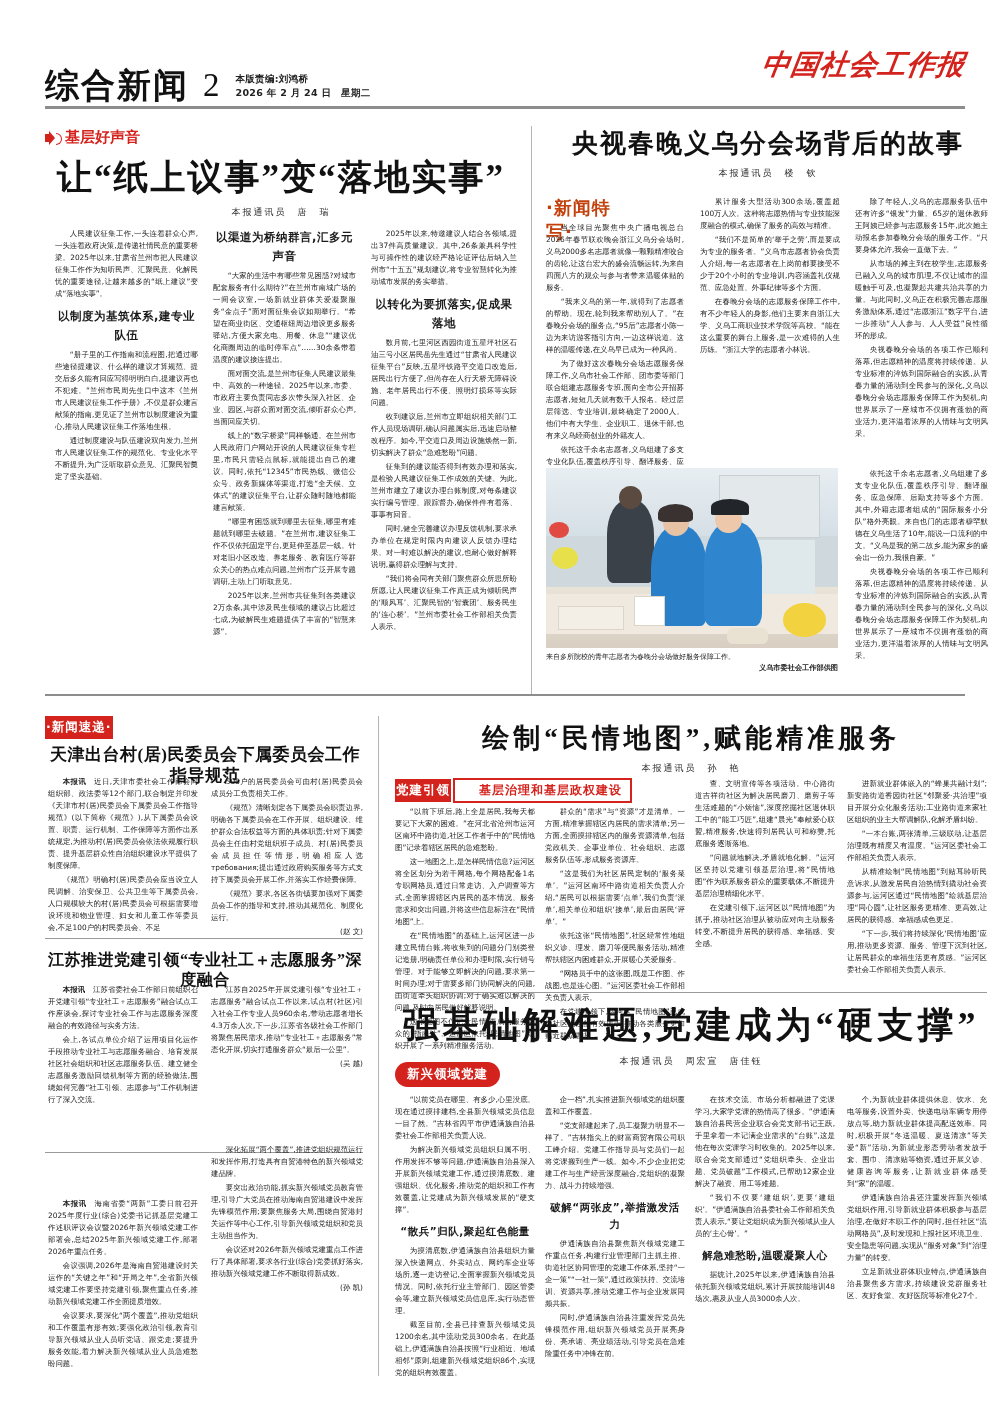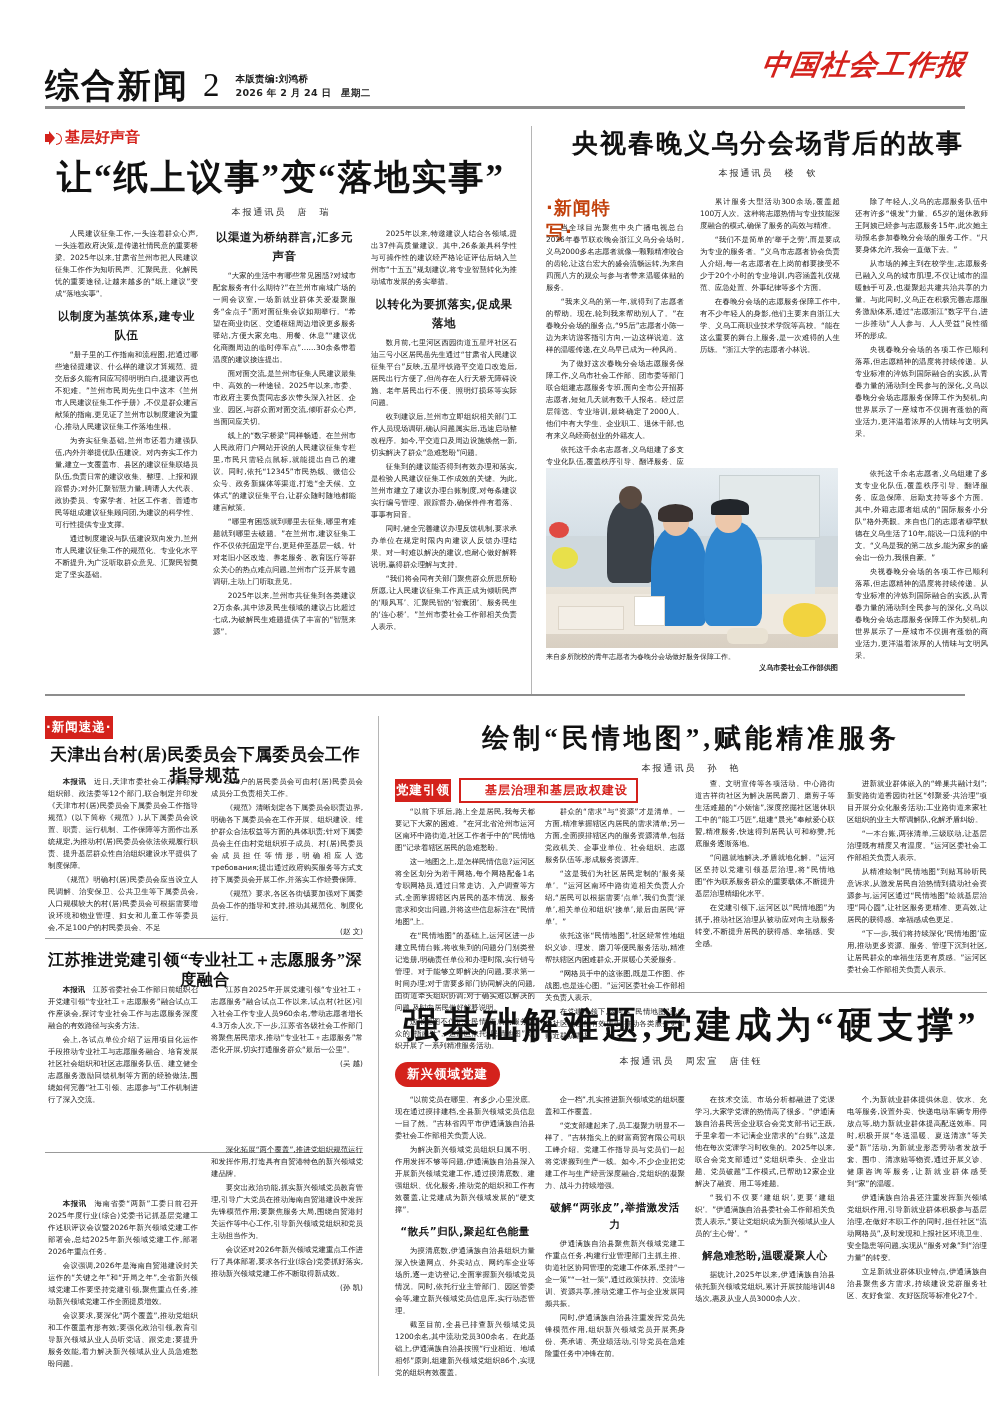--- a/index.html
+++ b/index.html
@@ -130,21 +130,20 @@
       <span>基层好声音</span>
     </div>
     <div class="hl-main" style="margin-top:9px;">让“纸上议事”变“落地实事”</div>
     <div class="byline">本报通讯员　唐　瑞</div>
   </div>
 
   <div class="col body-txt" style="left:55px;top:228px;width:143px;">
     <p>人民建议征集工作,一头连着群众心声,一头连着政府决策,是传递社情民意的重要桥梁。2025年以来,甘肃省兰州市把人民建议征集工作作为知听民声、汇聚民意、化解民忧的重要途径,让越来越多的“纸上建议”变成“落地实事”。</p>
     <div class="sec-head">以制度为基筑体系,建专业队伍</div>
     <p>“册子里的工作指南和流程图,把通过哪些途径提建议、什么样的建议才算规范、提交后多久能有回应写得明明白白,提建议再也不犯难。”兰州市民周先生口中这本《兰州市人民建议征集工作手册》,不仅是群众建言献策的指南,更见证了兰州市以制度建设为重心,推动人民建议征集工作落地生根。</p>
-    <p>为夯实征集基础,兰州市还着力建强队伍,内外并举提优队伍建设。对内夯实工作力量,建立一支覆盖市、县区的建议征集联络员队伍,负责日常的建议收集、整理、上报和跟踪督办;对外汇聚智慧力量,聘请人大代表、政协委员、专家学者、社区工作者、普通市民等组成建议征集顾问团,为建议的科学性、可行性提供专业支撑。</p>
     <p>通过制度建设与队伍建设双向发力,兰州市人民建议征集工作的规范化、专业化水平不断提升,为广泛听取群众意见、汇聚民智奠定了坚实基础。</p>
   </div>
 
   <div class="col body-txt" style="left:213px;top:228px;width:143px;">
     <div class="sec-head" style="margin-top:0;">以渠道为桥纳群言,汇多元声音</div>
     <p>“大家的生活中有哪些常见困惑?对城市配套服务有什么期待?”在兰州市南城广场的一间会议室,一场新就业群体关爱凝聚服务“金点子”面对面征集会议如期举行。“希望在商业街区、交通枢纽周边增设更多服务驿站,方便大家充电、用餐、休息”“建议优化商圈周边的临时停车点”……30余条带着温度的建议接连提出。</p>
     <p>面对面交流,是兰州市征集人民建议最集中、高效的一种途径。2025年以来,市委、市政府主要负责同志多次带头深入社区、企业、园区,与群众面对面交流,倾听群众心声,当面回应关切。</p>
     <p>线上的“数字桥梁”同样畅通。在兰州市人民政府门户网站开设的人民建议征集专栏里,市民只需轻点鼠标,就能提出自己的建议。同时,依托“12345”市民热线、微信公众号、政务新媒体等渠道,打造“全天候、立体式”的建议征集平台,让群众随时随地都能建言献策。</p>
     <p>“哪里有困惑就到哪里去征集,哪里有难题就到哪里去破题。”在兰州市,建议征集工作不仅依托固定平台,更延伸至基层一线。针对老旧小区改造、养老服务、教育医疗等群众关心的热点难点问题,兰州市广泛开展专题调研,主动上门听取意见。</p>
     <p>2025年以来,兰州市共征集到各类建议2万余条,其中涉及民生领域的建议占比超过七成,为破解民生难题提供了丰富的“智慧来源”。</p>
@@ -276,21 +275,21 @@
   </div>
 
   <div class="vrule" style="left:378px;top:716px;height:660px;"></div>
 
   <div class="col" style="left:395px;top:722px;width:592px;">
     <div class="hl-mid" style="font-size:27px;letter-spacing:4px;">绘制“民情地图”,赋能精准服务</div>
     <div class="byline">本报通讯员　孙　艳</div>
   </div>
 
   <div class="col" style="left:395px;top:778px;width:250px;">
-    <span class="solid-red">党建引领</span><span class="boxed-red" style="margin-left:8px;padding-left:24px;">基层治理和基层政权建设</span>
+    <span class="solid-red">党建引领</span><span class="boxed-red" style="margin-left:2px;padding-left:24px;">基层治理和基层政权建设</span>
   </div>
 
   <div class="col body-txt" style="left:395px;top:806px;width:140px;">
     <p>“以前下班后,路上全是居民,我每天都要记下大家的困难。”在河北省沧州市运河区南环中路街道,社区工作者手中的“民情地图”记录着辖区居民的急难愁盼。</p>
     <p>这一地图之上,是怎样民情信息?运河区将全区划分为若干网格,每个网格配备1名专职网格员,通过日常走访、入户调查等方式,全面掌握辖区内居民的基本情况、服务需求和突出问题,并将这些信息标注在“民情地图”上。</p>
     <p>在“民情地图”的基础上,运河区进一步建立民情台账,将收集到的问题分门别类登记造册,明确责任单位和办理时限,实行销号管理。对于能够立即解决的问题,要求第一时间办理;对于需要多部门协同解决的问题,由街道牵头组织协调;对于确实难以解决的问题,及时向居民做好解释说明。</p>
     <p>这张地图不仅记录民情,更成为服务群众的“指南针”。运河区依托“民情地图”,组织开展了一系列精准服务活动。</p>
   </div>
   <div class="col body-txt" style="left:545px;top:806px;width:140px;">
     <p>群众的“需求”与“资源”才是清单。一方面,精准掌握辖区内居民的需求清单;另一方面,全面摸排辖区内的服务资源清单,包括党政机关、企事业单位、社会组织、志愿服务队伍等,形成服务资源库。</p>

